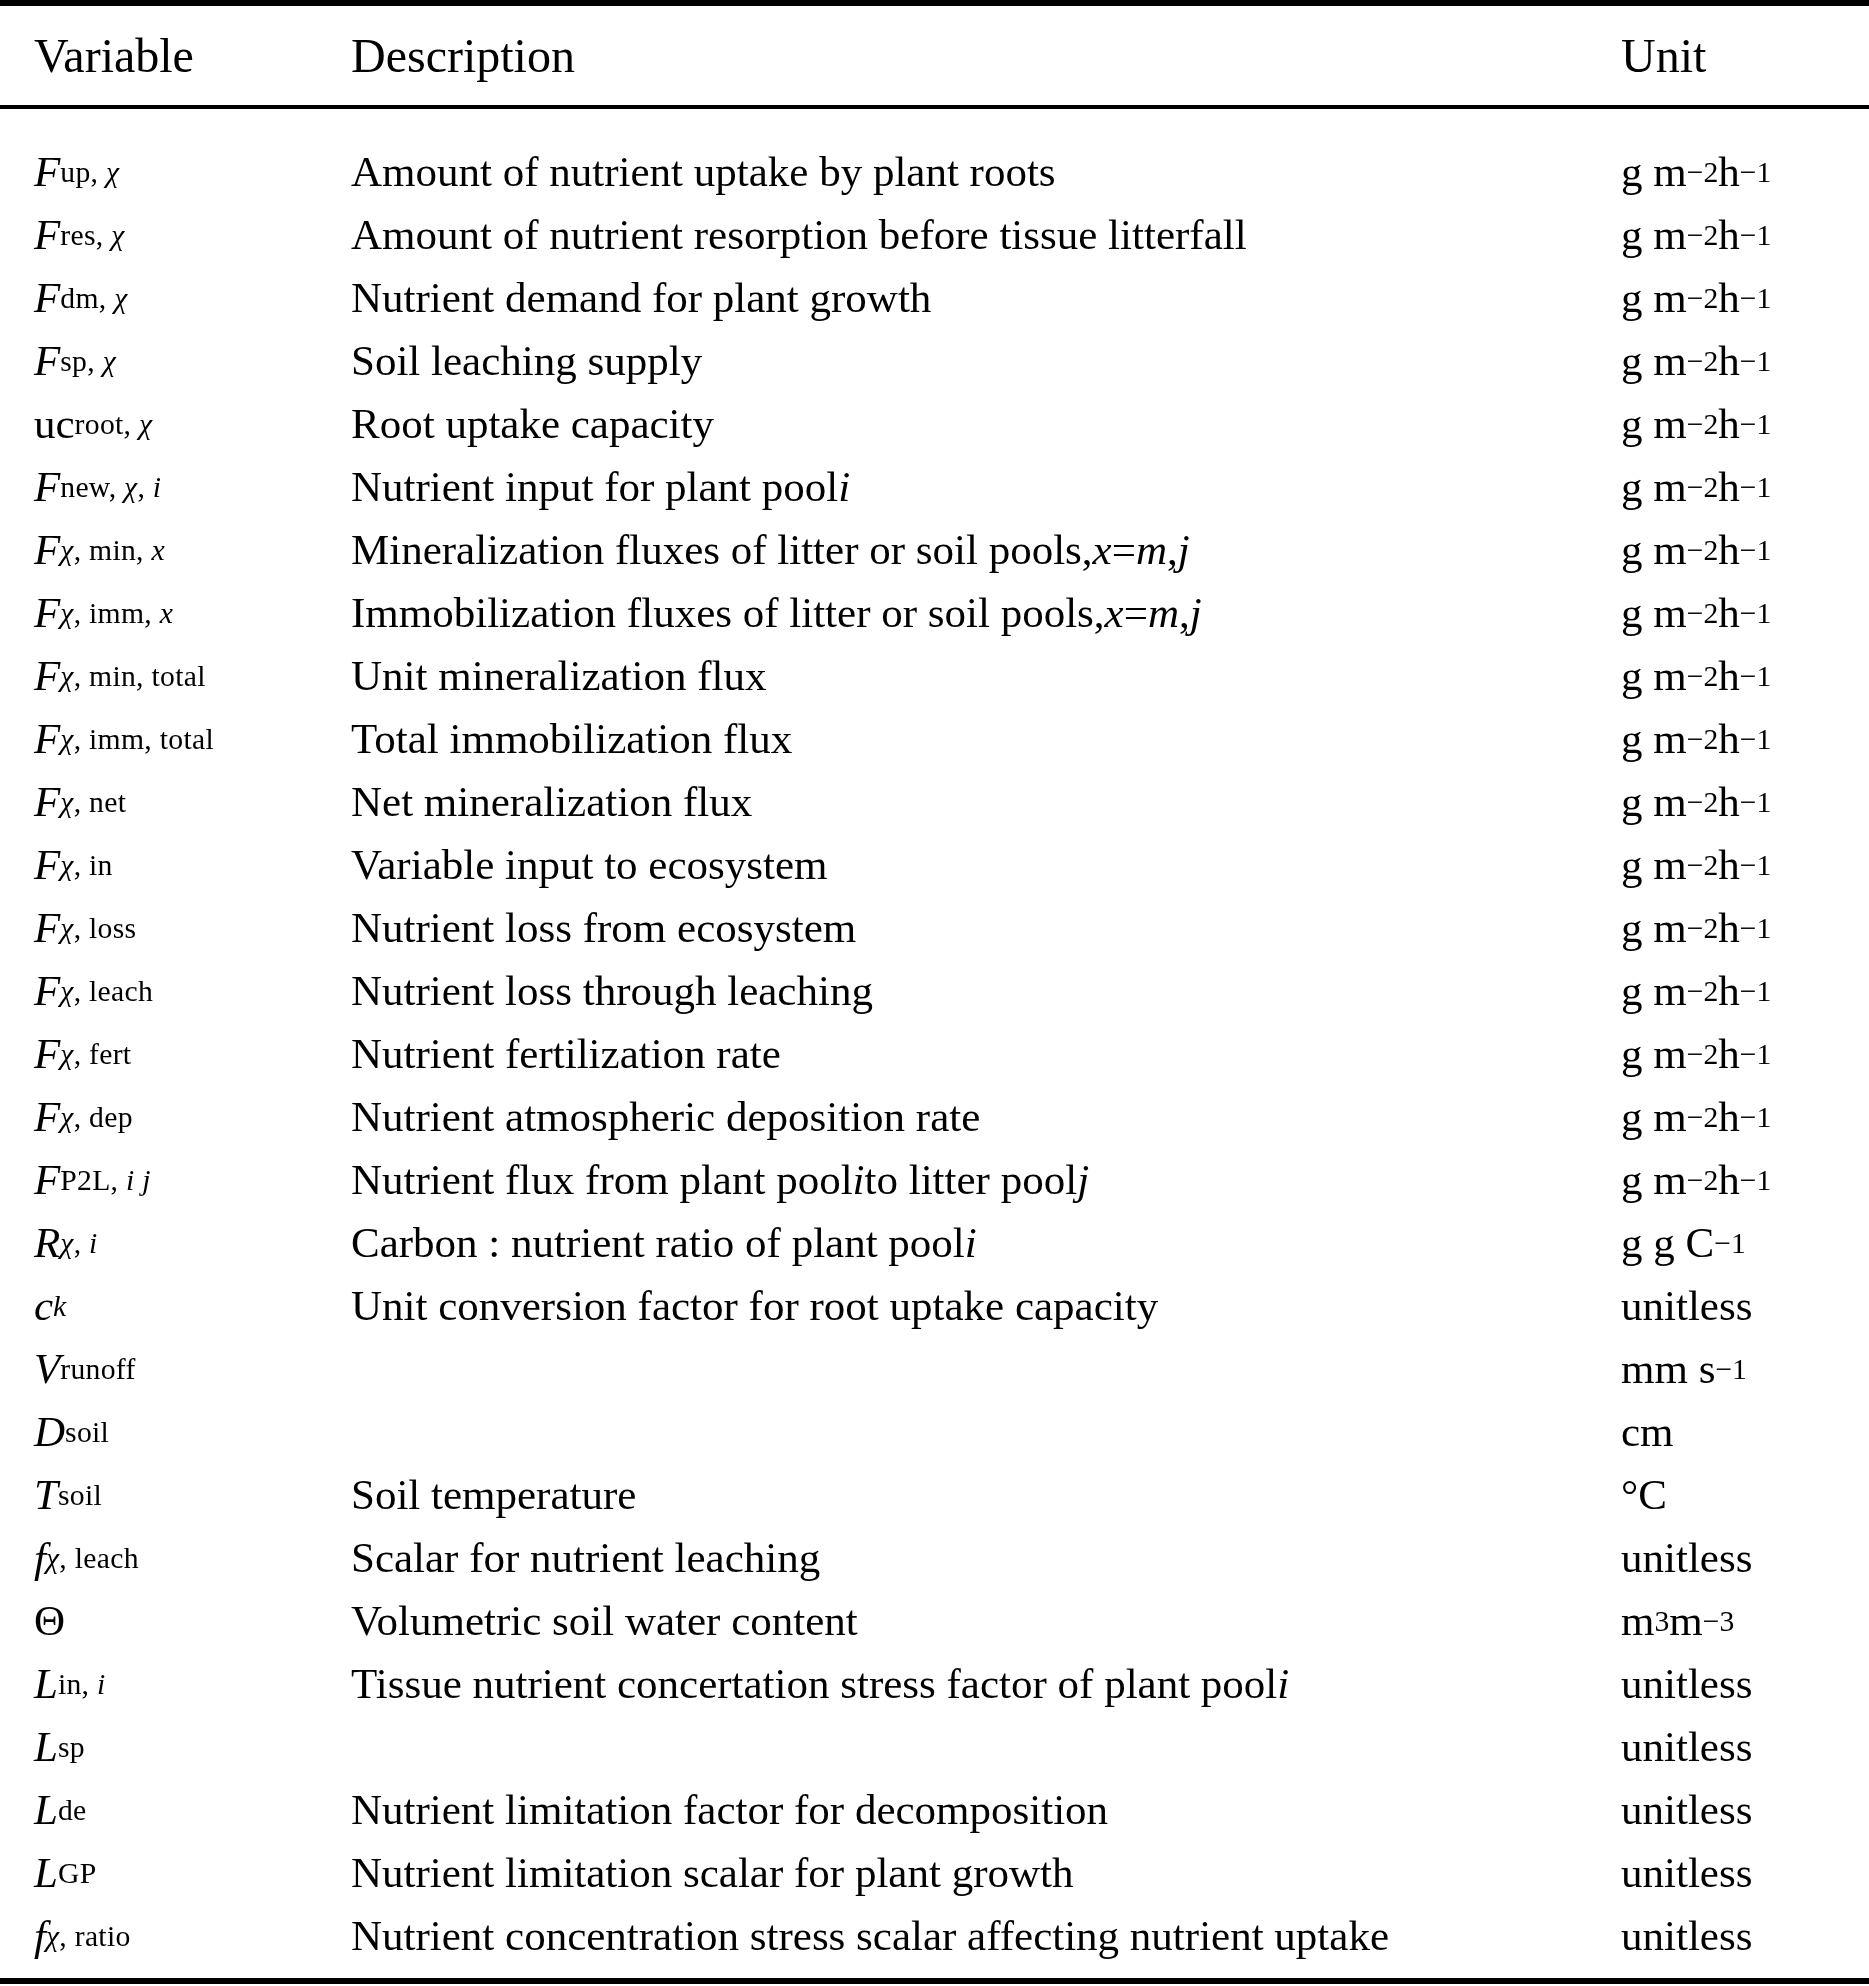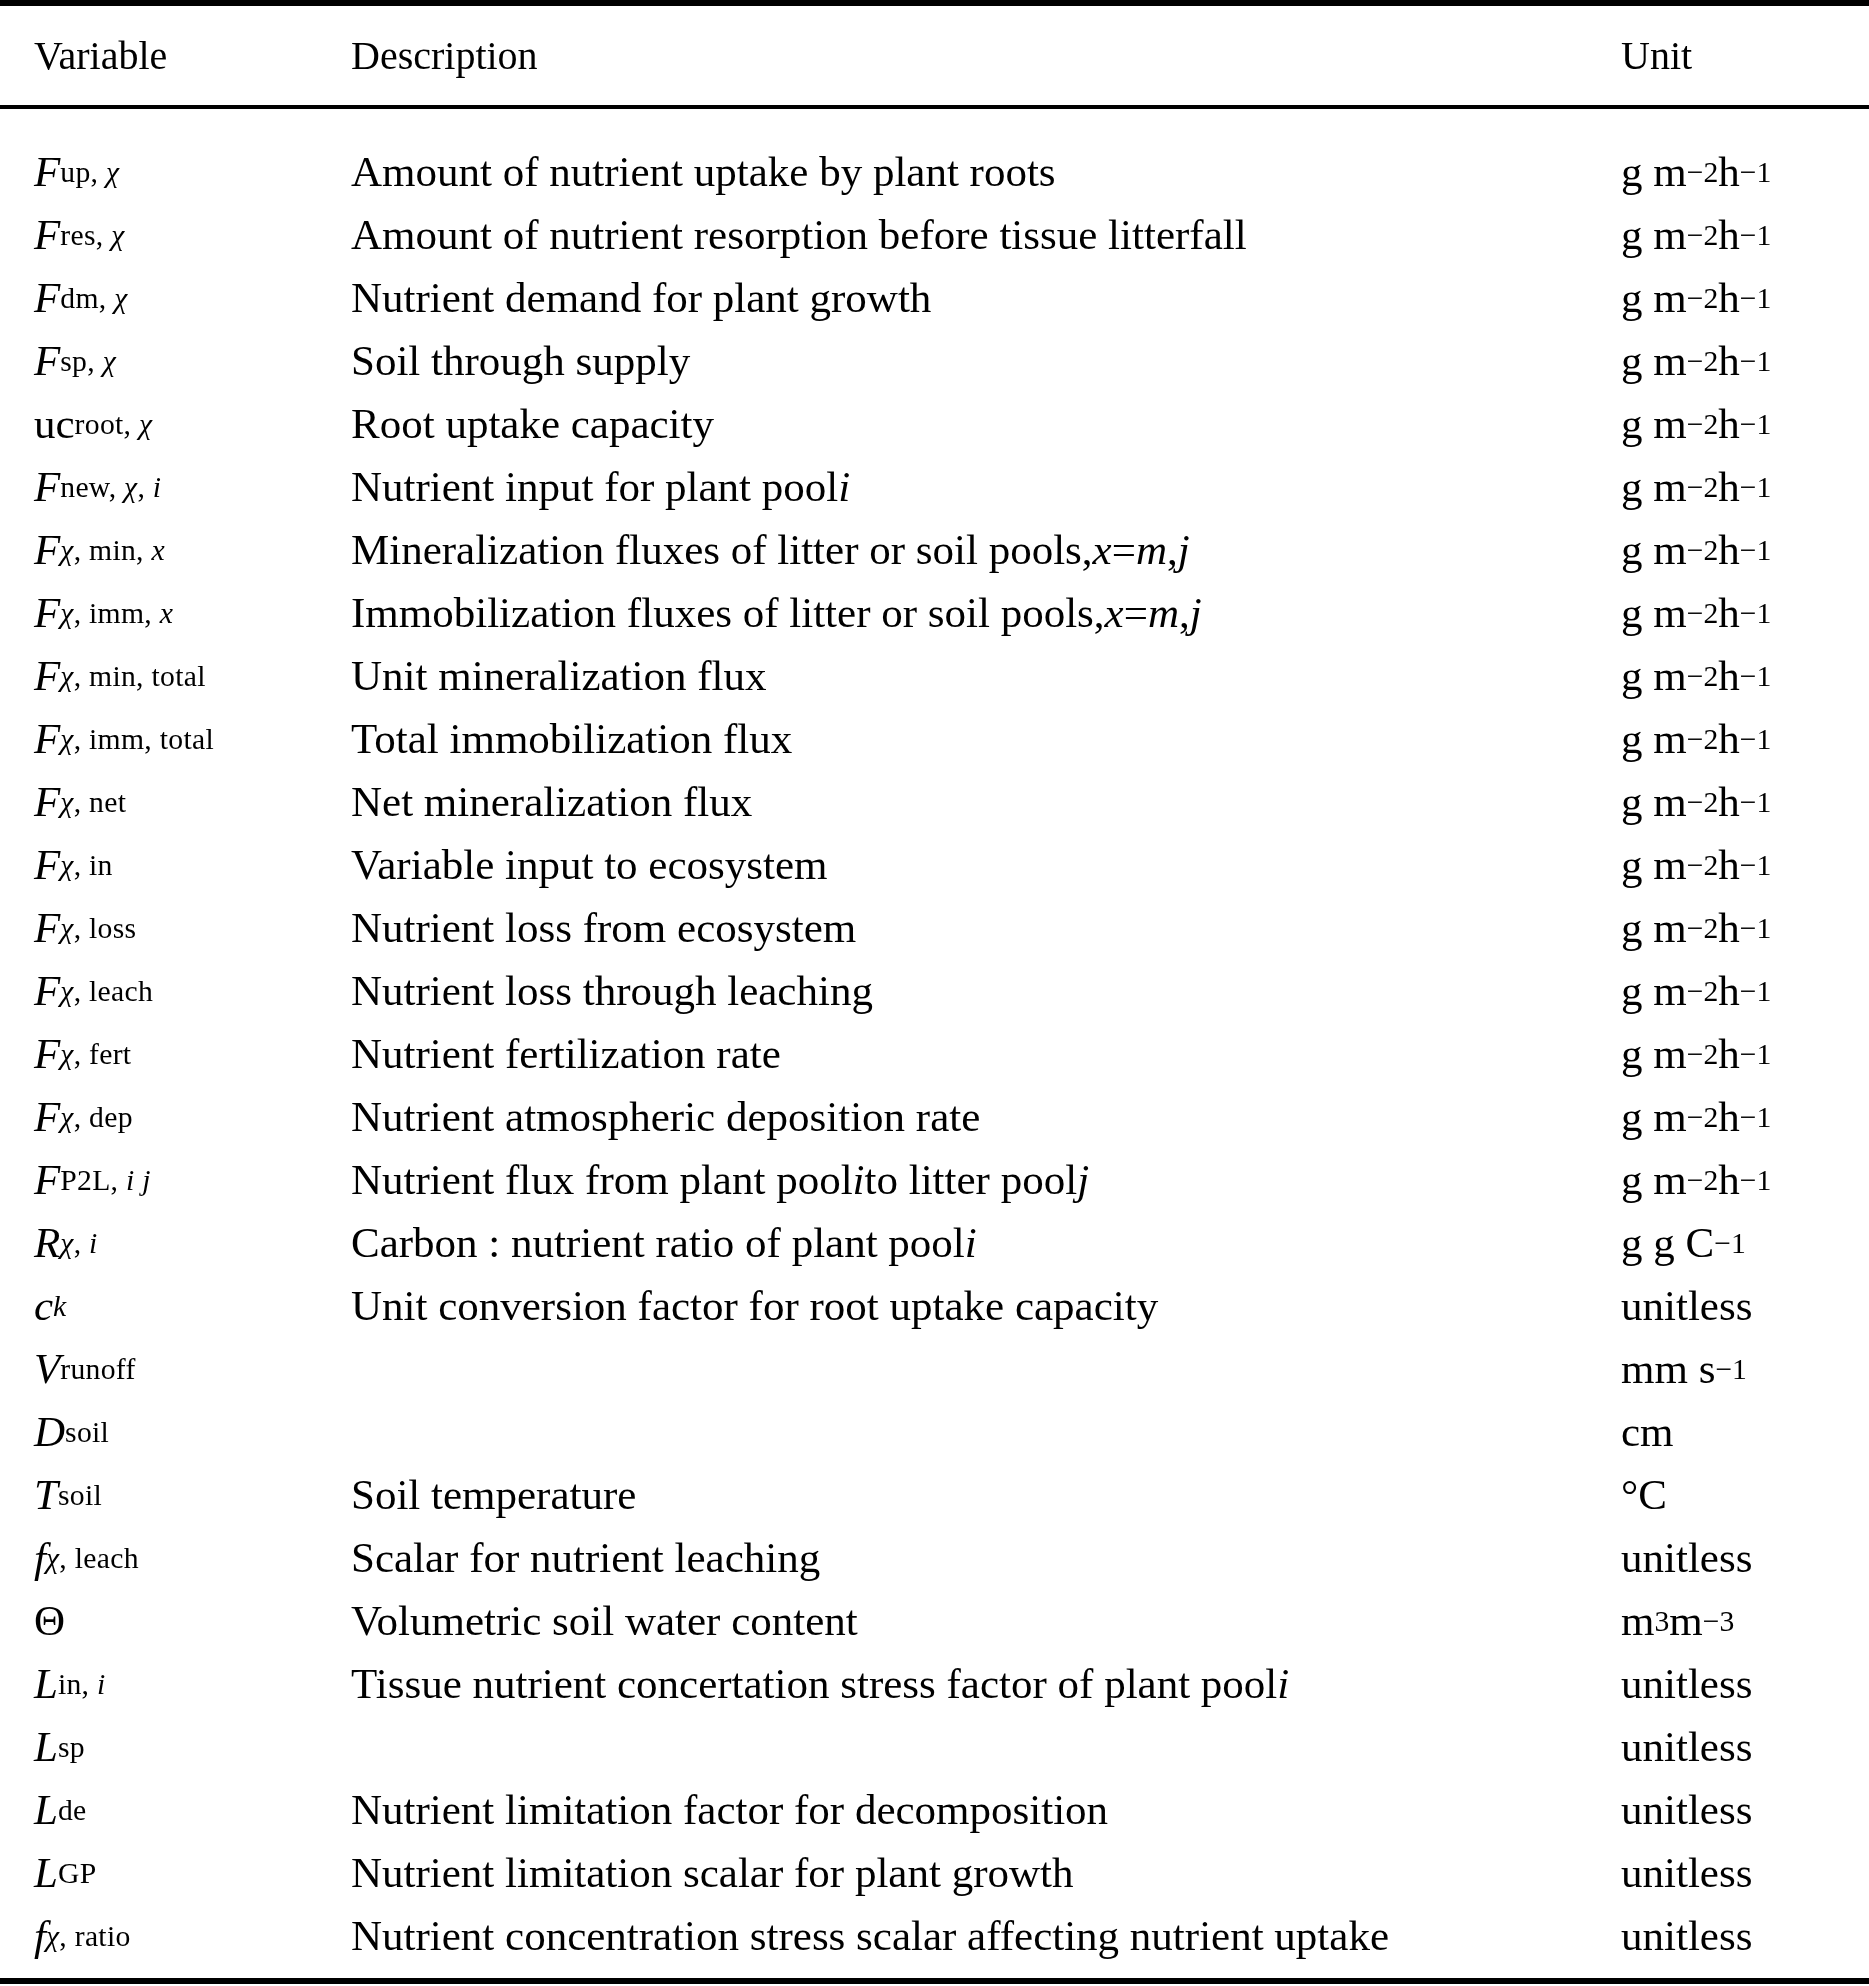--- a/index.html
+++ b/index.html
@@ -14,21 +14,21 @@
 
   .rule { position: absolute; left: 0; width: 1870px; background: #000; }
   .rule.top    { top: 0;      height: 6.3px; }
   .rule.mid    { top: 105px;  height: 3.6px; }
   .rule.bottom { top: 1978px; height: 6.3px; }
 
   .header { position: absolute; top: 6.3px; left: 0; width: 1870px; height: 99px; }
   .header .cell {
     position: absolute; top: 0; height: 100%;
     display: flex; align-items: center;
-    font-size: 40px; white-space: nowrap;
+    font-size: 48px; white-space: nowrap;
   }
 
   .tbody { position: absolute; top: 140px; left: 0; width: 1870px; }
   .row { position: relative; height: 63px; }
   .row .cell {
     position: absolute; top: 0; height: 100%;
     display: flex; align-items: center;
     font-size: 43px; white-space: nowrap;
   }
 
@@ -77,21 +77,21 @@
           <sub>dm, <i>χ</i></sub>
         </span>
         <span class="cell desc">Nutrient demand for plant growth</span>
         <span class="cell unit">g m<sup>−2</sup> h<sup>−1</sup></span>
       </div>
       <div class="row">
         <span class="cell var">
           <i>F</i>
           <sub>sp, <i>χ</i></sub>
         </span>
-        <span class="cell desc">Soil through supply</span>
+        <span class="cell desc">Soil leaching supply</span>
         <span class="cell unit">g m<sup>−2</sup> h<sup>−1</sup></span>
       </div>
       <div class="row">
         <span class="cell var">uc<sub>root, <i>χ</i></sub></span>
         <span class="cell desc">Root uptake capacity</span>
         <span class="cell unit">g m<sup>−2</sup> h<sup>−1</sup></span>
       </div>
       <div class="row">
         <span class="cell var">
           <i>F</i>

